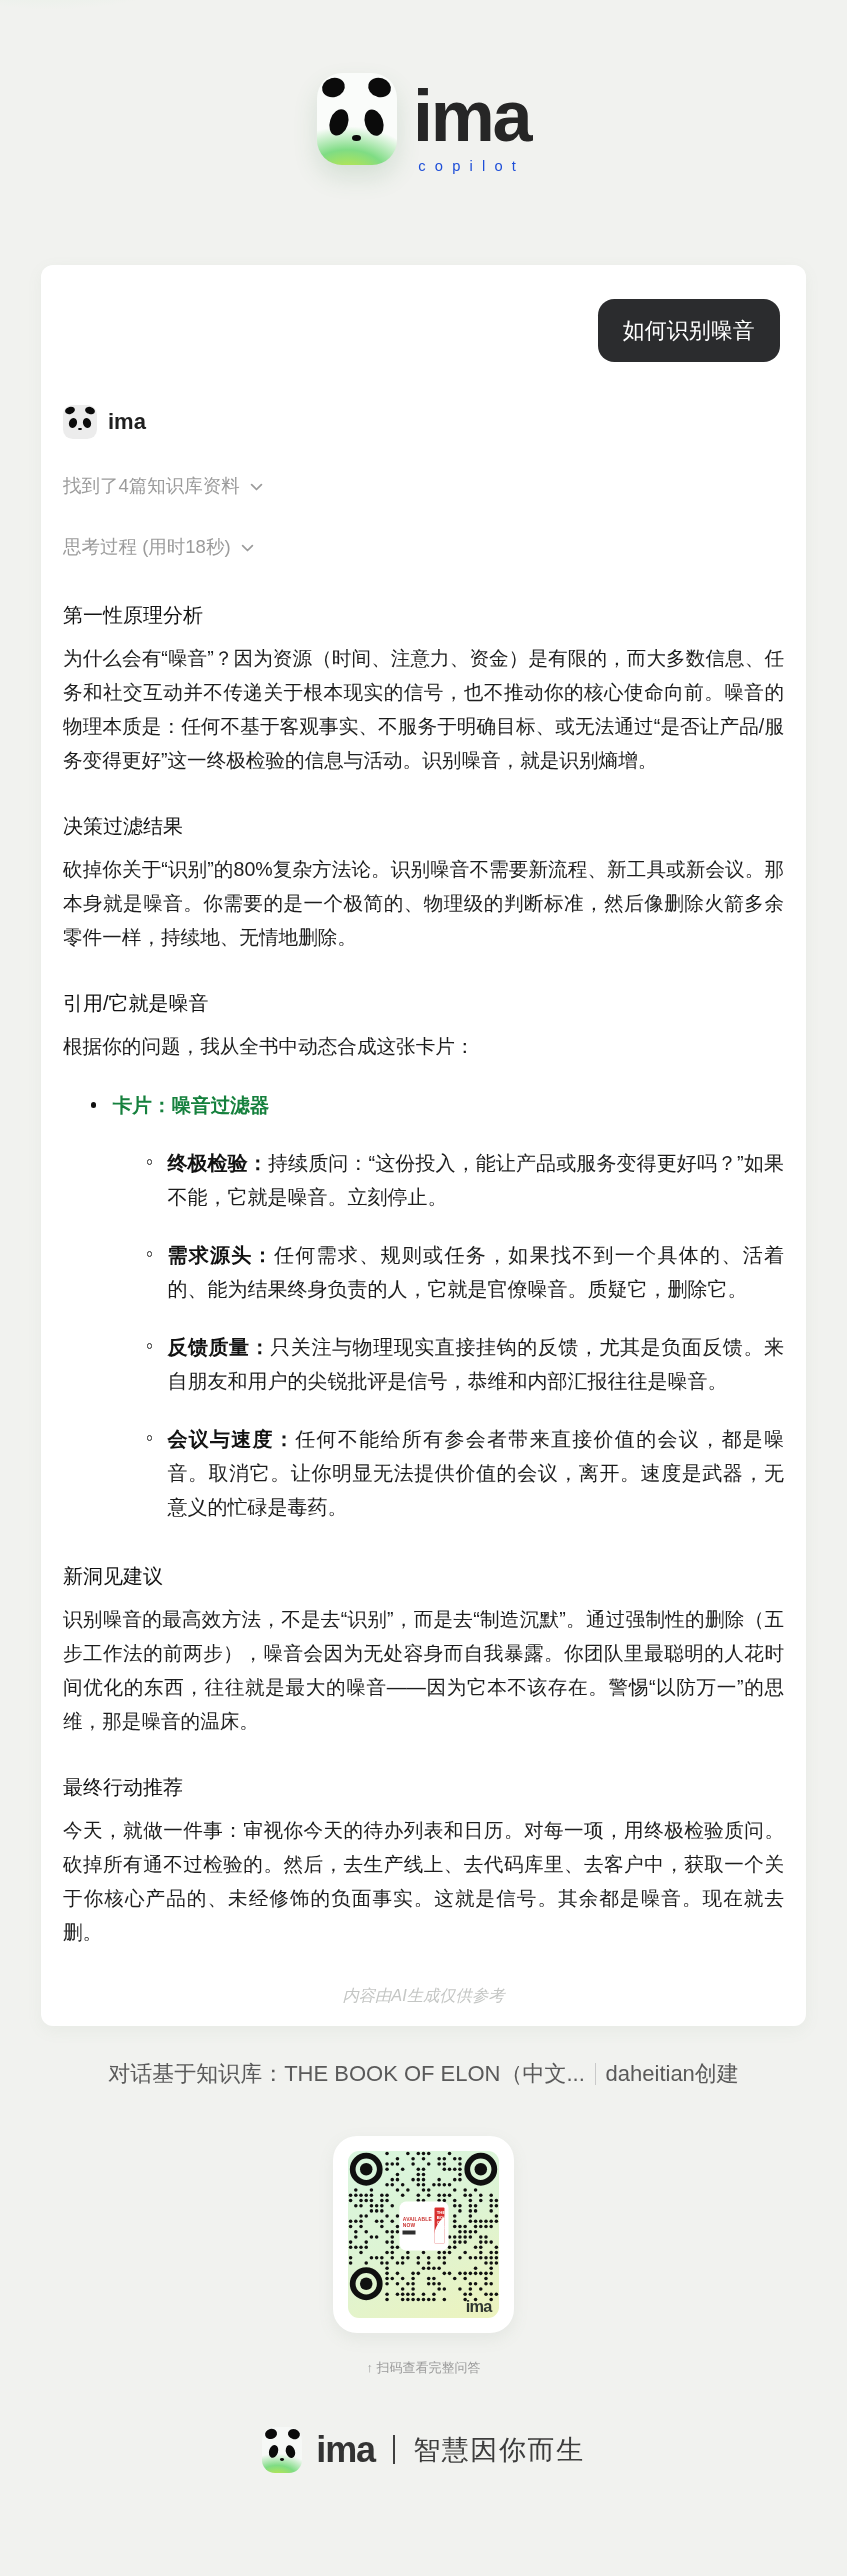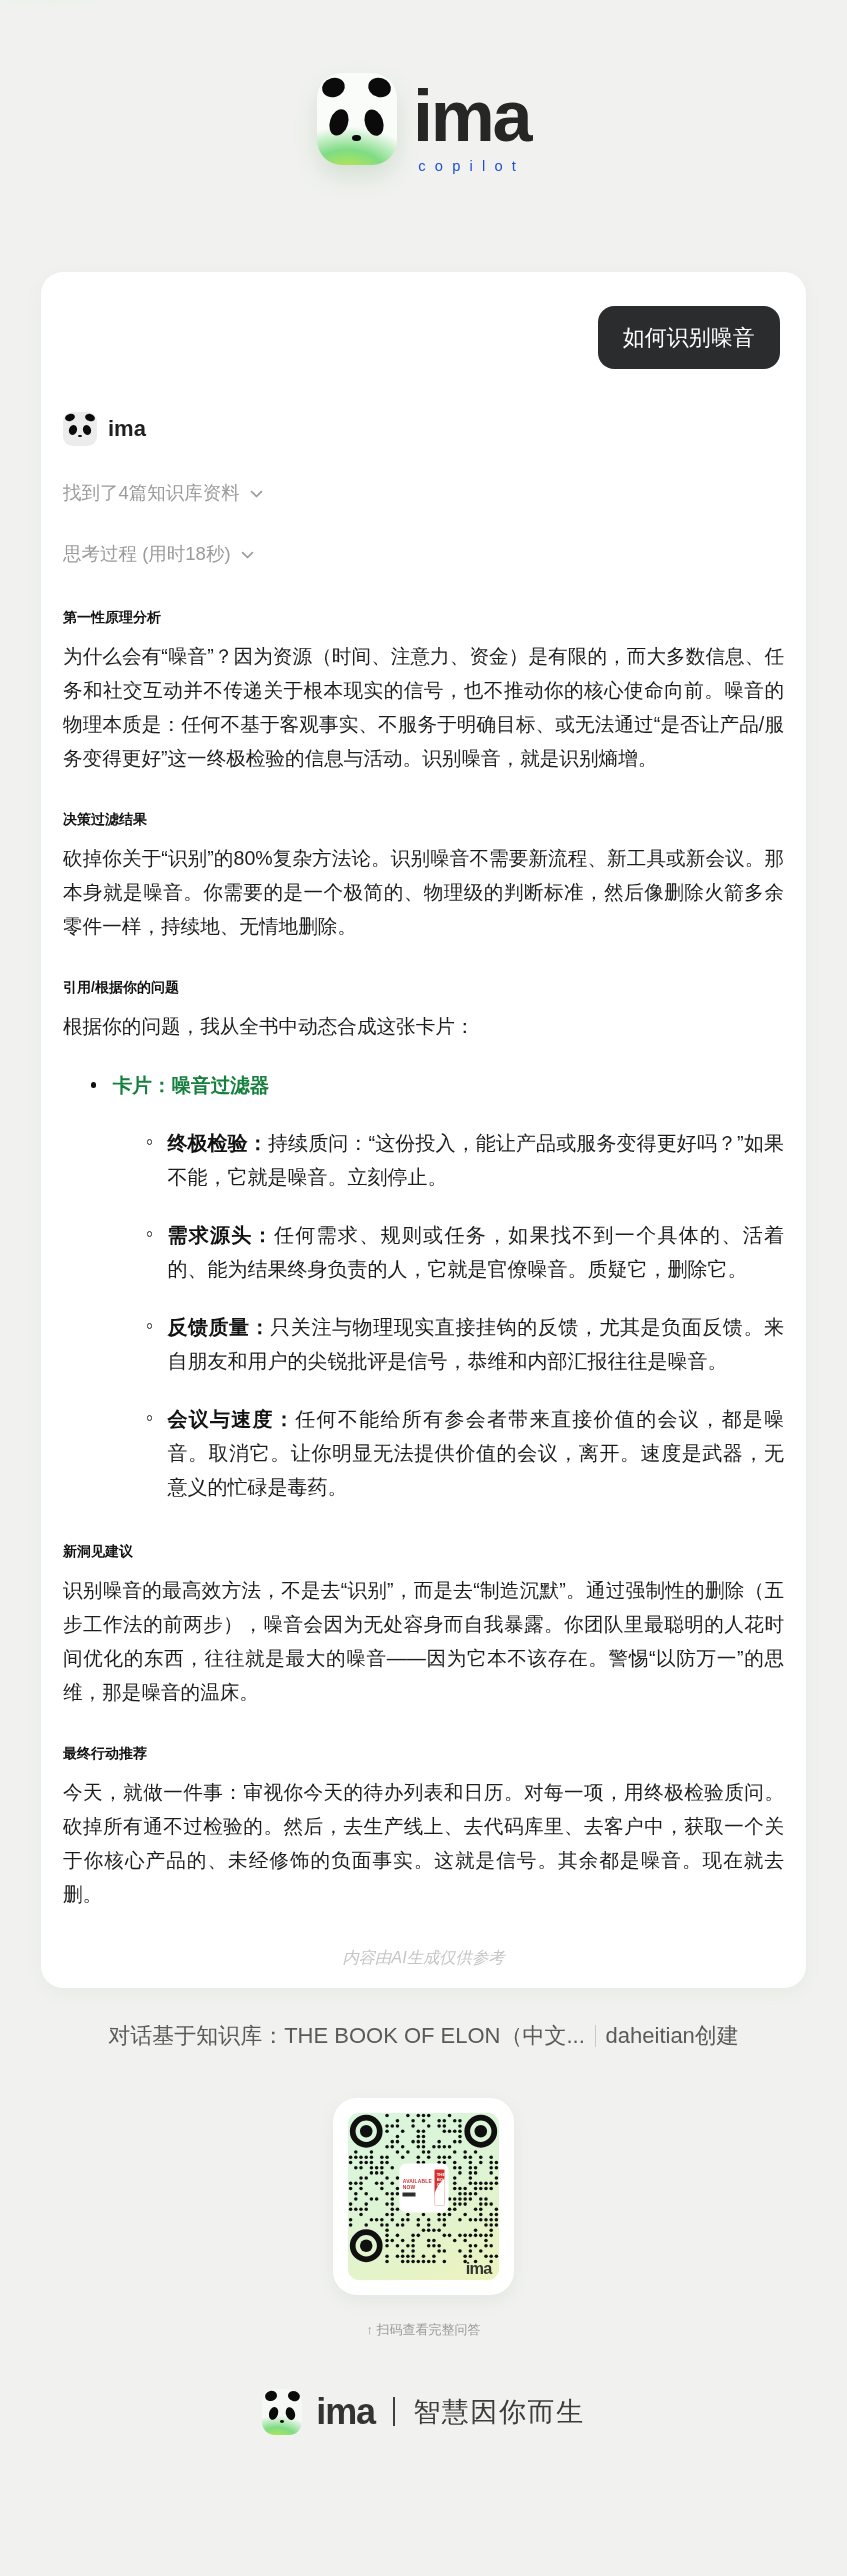--- a/index.html
+++ b/index.html
@@ -39,39 +39,39 @@
     background: radial-gradient(130% 75% at 38% 112%, #cdea3e 0%, #7fdc84 38%, rgba(255,255,255,0) 72%), #f6f8f6;
   }
   .panda-avatar { width:34px; height:34px; border-radius:9.8px; background:#ececec; }
 
   .wordmark { font-weight:800; letter-spacing:-2.2px; color:#262626; }
   .wordmark-hero { font-size:72px; line-height:.82; margin-top:14px; }
   .copilot { font-size:14.7px; letter-spacing:9.2px; color:#1d4ed8; margin-top:12px; padding-left:5.4px; font-weight:500; }
 
   
   .card {
-    margin:12px 41px; background:#ffffff; border-radius:22px;
+    margin:5px 41px; background:#ffffff; border-radius:12px;
     padding:34px 22px 18.5px; box-shadow:0 4.3px 16.3px rgba(120,140,120,.07);
   }
   .bubble-row { display:flex; justify-content:flex-end; margin-bottom:43px; }
   .bubble {
     background:#2b2c2e; color:#ffffff; font-size:22px; line-height:1;
     padding:20.6px 25px; border-radius:16.3px; margin-right:4.3px;
   }
   .assistant-row { display:flex; align-items:center; gap:11px; margin-bottom:34px; }
   .assistant-name { font-size:22px; font-weight:700; color:#1f1f1f; }
 
   .meta-row {
     display:flex; align-items:center; gap:10px; background:none; border:none;
     font-family:inherit; font-size:18.5px; color:#9b9b9b; cursor:pointer; margin-bottom:36px;
   }
   .meta-row:last-of-type { margin-bottom:43px; }
   .chev { width:13px; height:8.7px; margin-top:3.3px; }
 
-  .sec-h { font-size:14px; font-weight:700; color:#121212; margin-bottom:12px; }
+  .sec-h { font-size:20px; font-weight:400; color:#121212; margin-bottom:12px; }
   .sec-p { font-size:19.6px; line-height:34px; color:#1d1d1d; margin-bottom:36px; text-align:justify; }
   .intro-p { margin-bottom:25px; }
 
   ul { list-style:none; }
   .b-main { display:flex; align-items:flex-start; padding-left:28px; margin-bottom:24px; }
   .dot { flex:0 0 5.4px; width:5.4px; height:5.4px; border-radius:50%; background:#111; margin:14px 16.3px 0 0; }
   .b-label { font-size:19.6px; font-weight:700; line-height:34px; color:#15803d; }
   .b-sub { display:flex; align-items:flex-start; padding-left:84px; margin-bottom:24px; }
   .b-sub:last-child { margin-bottom:39px; }
   .ring { flex:0 0 5.4px; width:5.4px; height:5.4px; border-radius:50%; border:1.4px solid #2a2a2a; margin:13px 15px 0 0; }
@@ -175,21 +175,21 @@
     <h2 class="sec-h">第一性原理分析</h2>
     <p class="sec-p">为什么会有“噪音”？因为资源（时间、注意力、资金）是有限的，而大多数信息、任务和社交互动并不传递关于根本现实的信号，也不推动你的核心使命向前。噪音的物理本质是：任何不基于客观事实、不服务于明确目标、或无法通过“是否让产品/服务变得更好”这一终极检验的信息与活动。识别噪音，就是识别熵增。</p>
   </section>
 
   <section>
     <h2 class="sec-h">决策过滤结果</h2>
     <p class="sec-p">砍掉你关于“识别”的80%复杂方法论。识别噪音不需要新流程、新工具或新会议。那本身就是噪音。你需要的是一个极简的、物理级的判断标准，然后像删除火箭多余零件一样，持续地、无情地删除。</p>
   </section>
 
   <section>
-    <h2 class="sec-h">引用/根据你的问题</h2>
+    <h2 class="sec-h">引用/它就是噪音</h2>
     <p class="sec-p intro-p">根据你的问题，我从全书中动态合成这张卡片：</p>
     <ul>
       <li class="b-main">
         <span class="dot"></span>
         <span class="b-label">卡片：噪音过滤器</span>
       </li>
       <li class="b-sub">
         <span class="ring"></span>
         <p><strong>终极检验：</strong><span>持续质问：“这份投入，能让产品或服务变得更好吗？”如果不能，它就是噪音。立刻停止。</span></p>
       </li>

